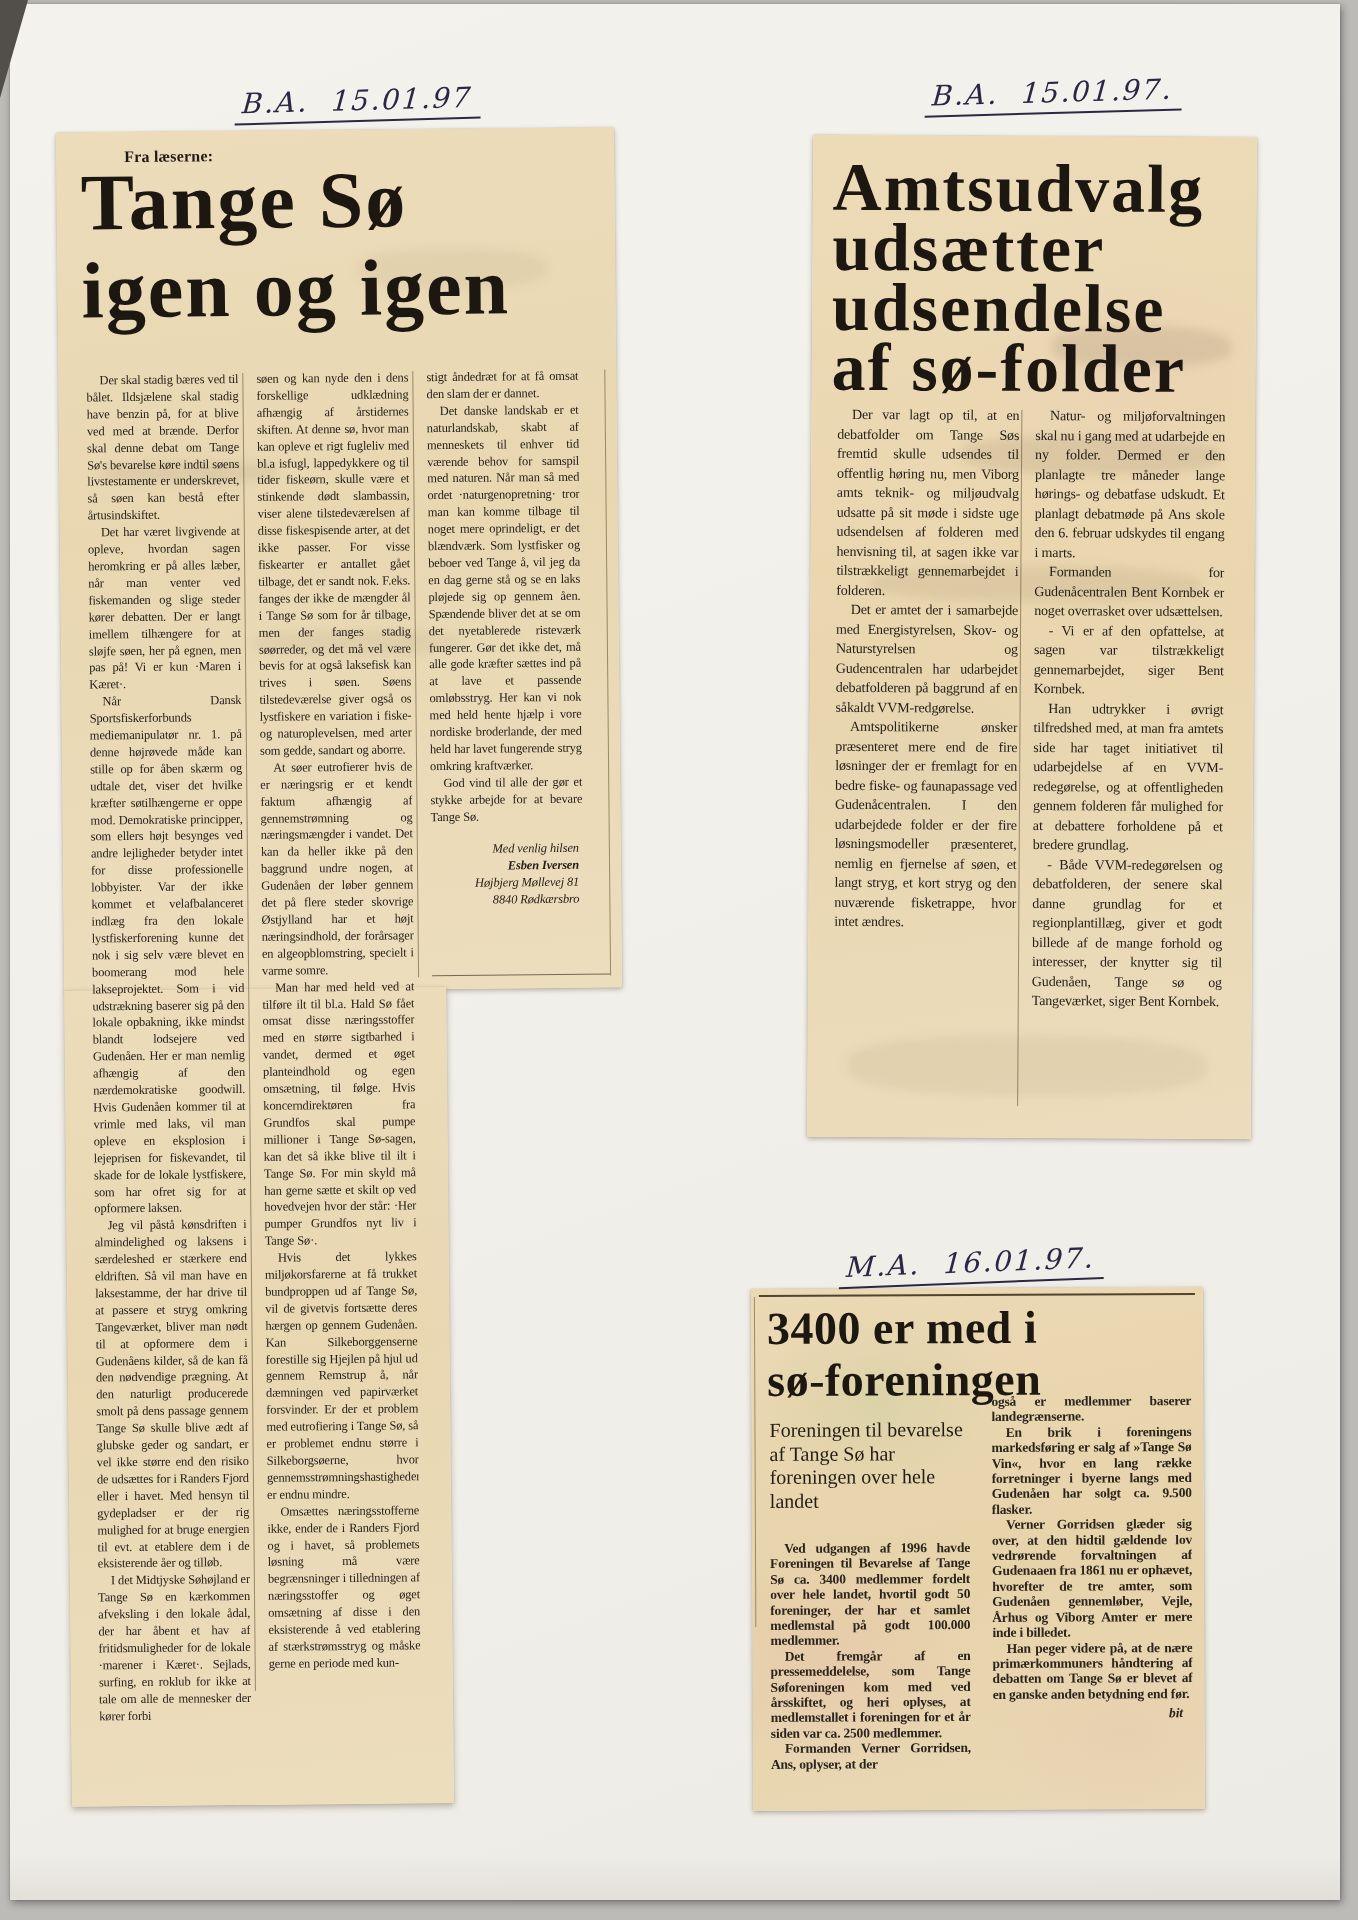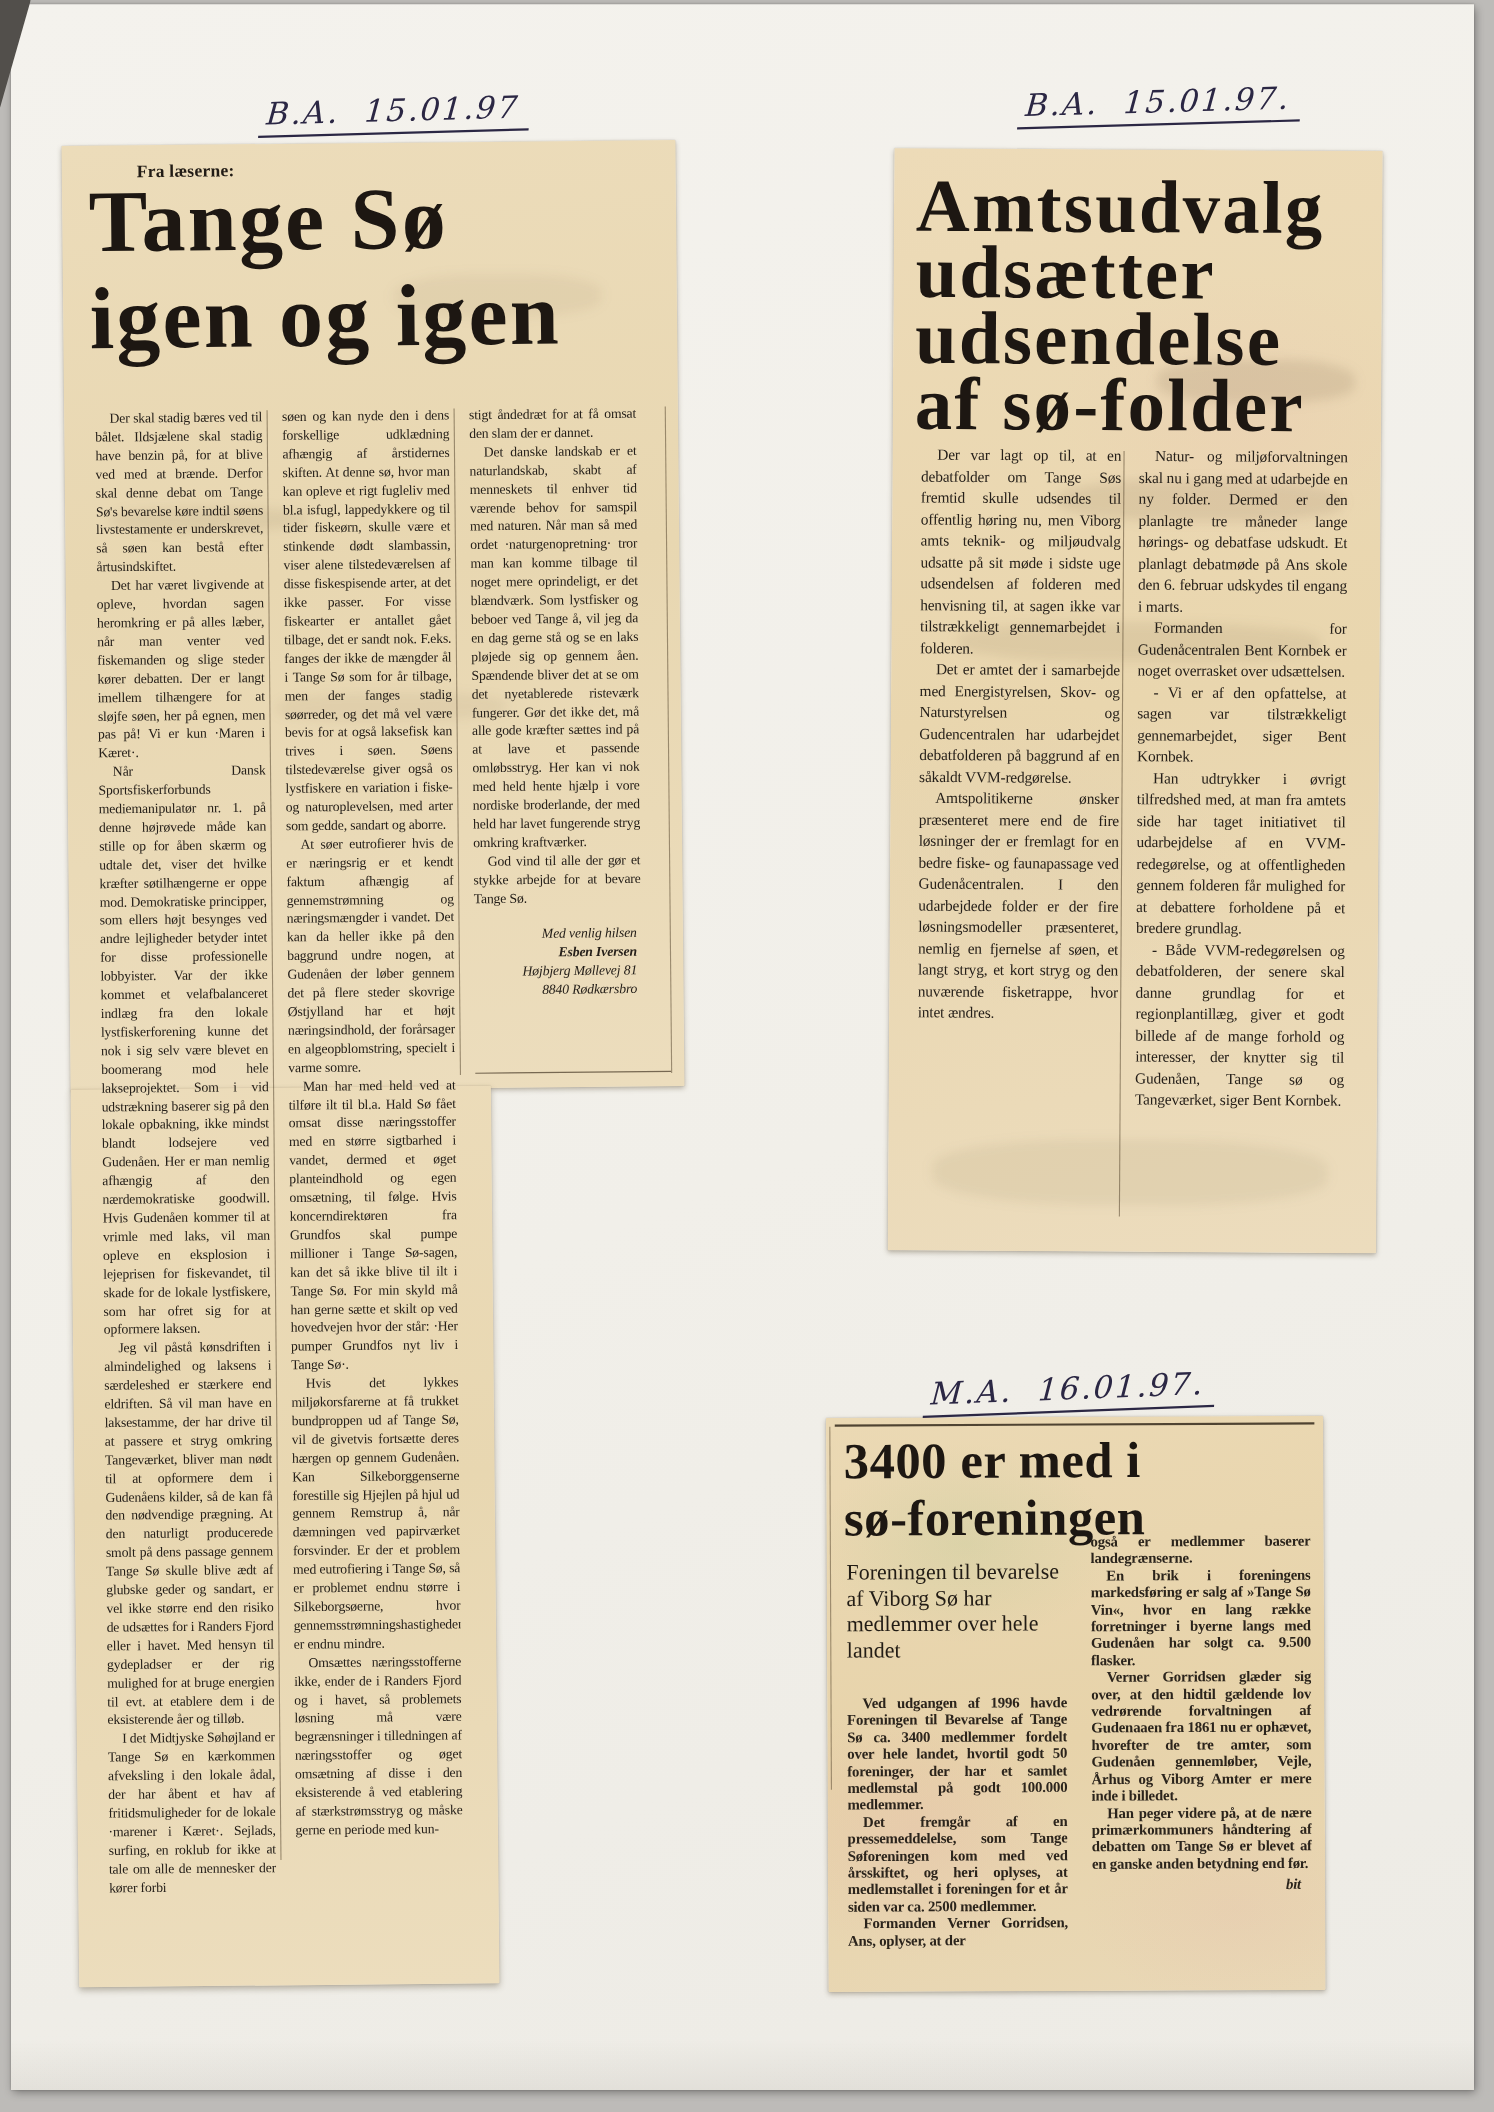--- a/index.html
+++ b/index.html
@@ -195,21 +195,21 @@
     <div class="paper paper-a"></div>
 
     <div class="rule-h" style="left:8px;top:6px;width:436px;height:2px;background:rgba(40,30,18,.8);"></div>
     <div class="rule-v" style="left:3px;top:8px;height:330px;background:rgba(60,45,25,.45);"></div>
 
     <h1 class="headline" style="margin:0;">
       <span>3400 er med i</span>
       <span>sø-foreningen</span>
     </h1>
 
-    <div class="subhead">Foreningen til bevarelse af Viborg Sø har medlemmer over hele landet</div>
+    <div class="subhead">Foreningen til bevarelse af Tange Sø har foreningen over hele landet</div>
 
     <div class="col c3a">
       <p>Ved udgangen af 1996 havde Foreningen til Bevarelse af Tange Sø ca. 3400 medlemmer fordelt over hele landet, hvortil godt 50 foreninger, der har et samlet medlemstal på godt 100.000 medlemmer.</p>
       <p>Det fremgår af en pressemeddelelse, som Tange Søforeningen kom med ved årsskiftet, og heri oplyses, at medlemstallet i foreningen for et år siden var ca. 2500 medlemmer.</p>
       <p>Formanden Verner Gorridsen, Ans, oplyser, at der</p>
     </div>
 
     <div class="col c3b">
       <p class="cont">også er medlemmer baserer landegrænserne.</p>
       <p>En brik i foreningens markedsføring er salg af »Tange Sø Vin«, hvor en lang række forretninger i byerne langs med Gudenåen har solgt ca. 9.500 flasker.</p>

